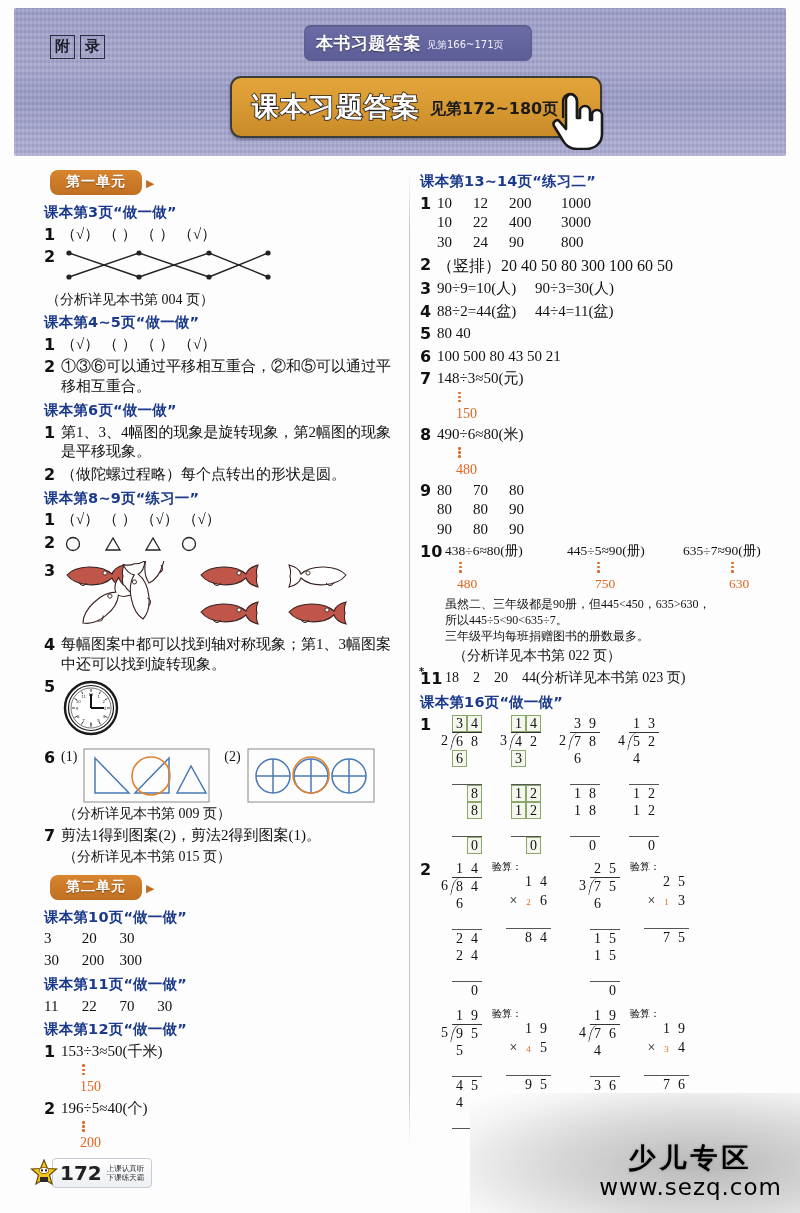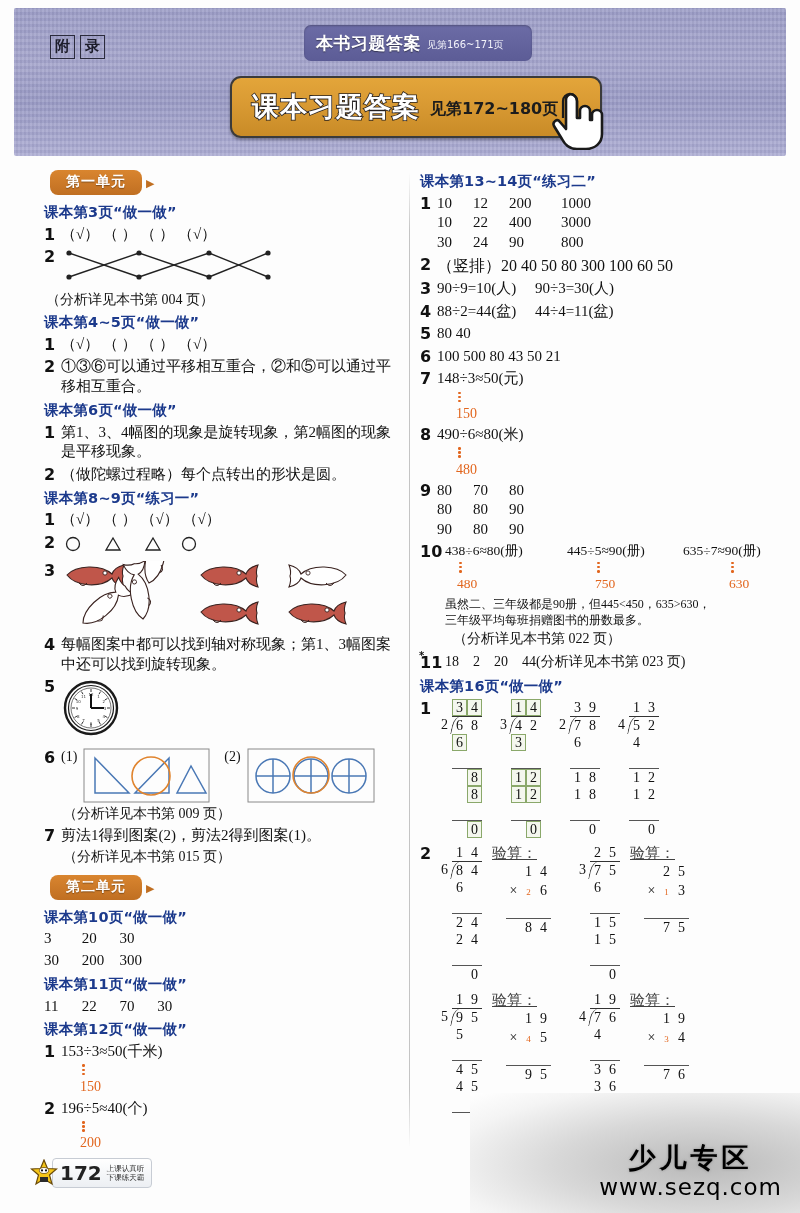--- a/index.html
+++ b/index.html
@@ -113,21 +113,21 @@
   .divisor{width:15px;text-align:right;padding-right:1px;}
   .boxed{border:1px solid #8aa86a;background:#f4f7ee;display:inline-block;width:13px;height:15px;line-height:15px;}
   .ul{border-bottom:1.3px solid #555;}
   .topbar{border-top:1.3px solid #333;}
   .curve{position:relative;}
   .curve:before{
     content:"";position:absolute;left:0;top:-1px;width:7px;height:18px;
     border-left:1.3px solid #333;border-top-left-radius:9px 12px;
     transform:skewX(-12deg);
   }
-  .yz{font-family:"DejaVu Sans","Liberation Sans",sans-serif;font-size:15px;color:#404040;text-decoration:underline;}
+  .yz{font-family:"DejaVu Sans","Liberation Sans",sans-serif;font-size:10px;color:#000000;}
   .carry{color:#e2661e;font-size:9px;vertical-align:-2px;}
 
   
   .footer-badge{
     position:absolute;left:30px;top:1158px;display:flex;align-items:center;
   }
   .star{width:28px;height:28px;position:relative;}
   .fbox{
     display:flex;align-items:center;gap:5px;background:linear-gradient(180deg,#ffffff,#eceff3);
     border:1px solid #c7ccd4;border-radius:4px;padding:2px 7px;margin-left:-6px;
@@ -566,20 +566,21 @@
                 <i></i>
               </span><span class="orange" style="font-size:13.5px;">750</span></span>
           <span style="padding-left:18px;"><span class="vdots">
                 <i></i>
                 <i></i>
                 <i></i>
               </span><span class="orange" style="font-size:13.5px;">630</span></span>
         </div>
         <div style="font-size:12px;line-height:1.35;margin-top:2px;">
           <div>虽然二、三年级都是90册，但445&lt;450，635&gt;630，</div>
+          <div>所以445÷5&lt;90&lt;635÷7。</div>
           <div>三年级平均每班捐赠图书的册数最多。</div>
         </div>
         <div class="note" style="margin-left:8px;">（分析详见本书第 022 页）</div>
       </div>
     </div>
 
     <div class="row">
       <div class="num wide" style="position:relative;">
         <span style="position:absolute;left:-1px;top:-3px;font-size:10px;">*</span>
         <span>11</span>

